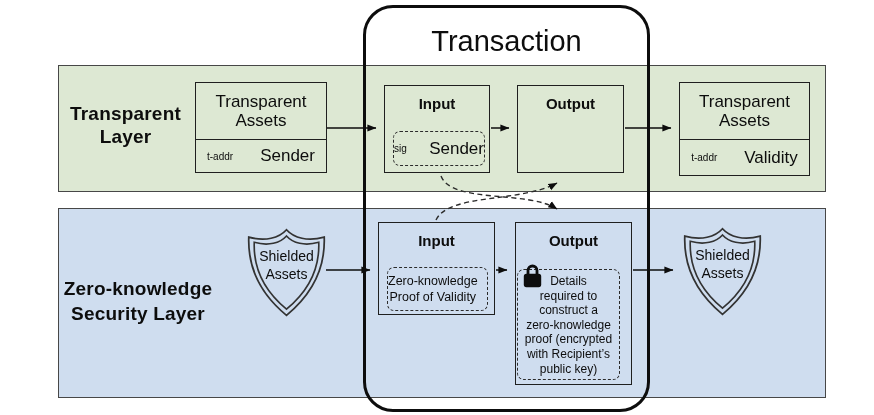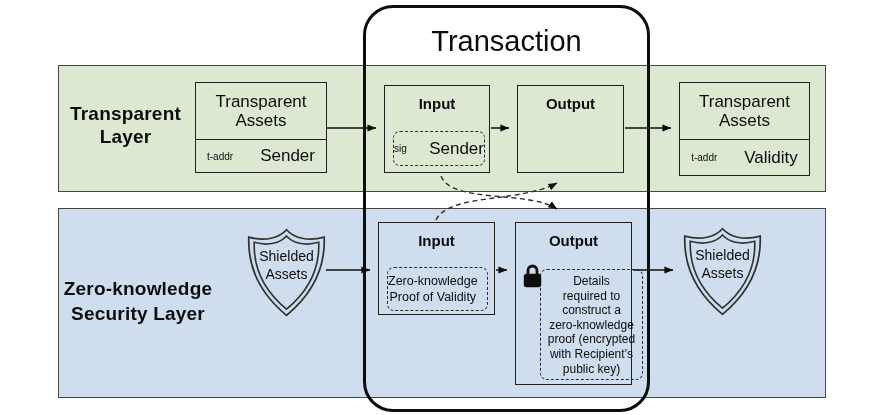--- a/index.html
+++ b/index.html
@@ -34,21 +34,21 @@
   .sup{font-size:10px;vertical-align:6px;margin-right:3px;}
 
   .dashed-box{
     position:absolute;border:1.5px dashed #2b2b2b;border-radius:7px;box-sizing:border-box;
     display:flex;align-items:center;justify-content:space-between;text-align:center;
   }
   .sig-box{left:8px;top:45px;width:92px;height:35px;font-size:17px;}
   .zk-note{white-space:pre-line;}
   .zk-in-note{left:8px;top:44px;width:101px;height:44px;font-size:12.5px;line-height:16px;}
   .zk-out-note{
-    left:24px;top:46px;width:103px;height:111px;font-size:12px;line-height:14.6px;
+    left:1px;top:46px;width:103px;height:111px;font-size:12px;line-height:14.6px;
     align-items:flex-start;padding-top:4px;justify-content:center;
   }
 
   .shield{position:absolute;width:83px;height:92px;}
   .shield svg{position:absolute;left:0;top:0;width:100%;height:100%;}
   .shield-label{
     position:absolute;left:0;top:20px;width:100%;text-align:center;
     font-size:14px;line-height:18px;white-space:pre-line;
   }
 

